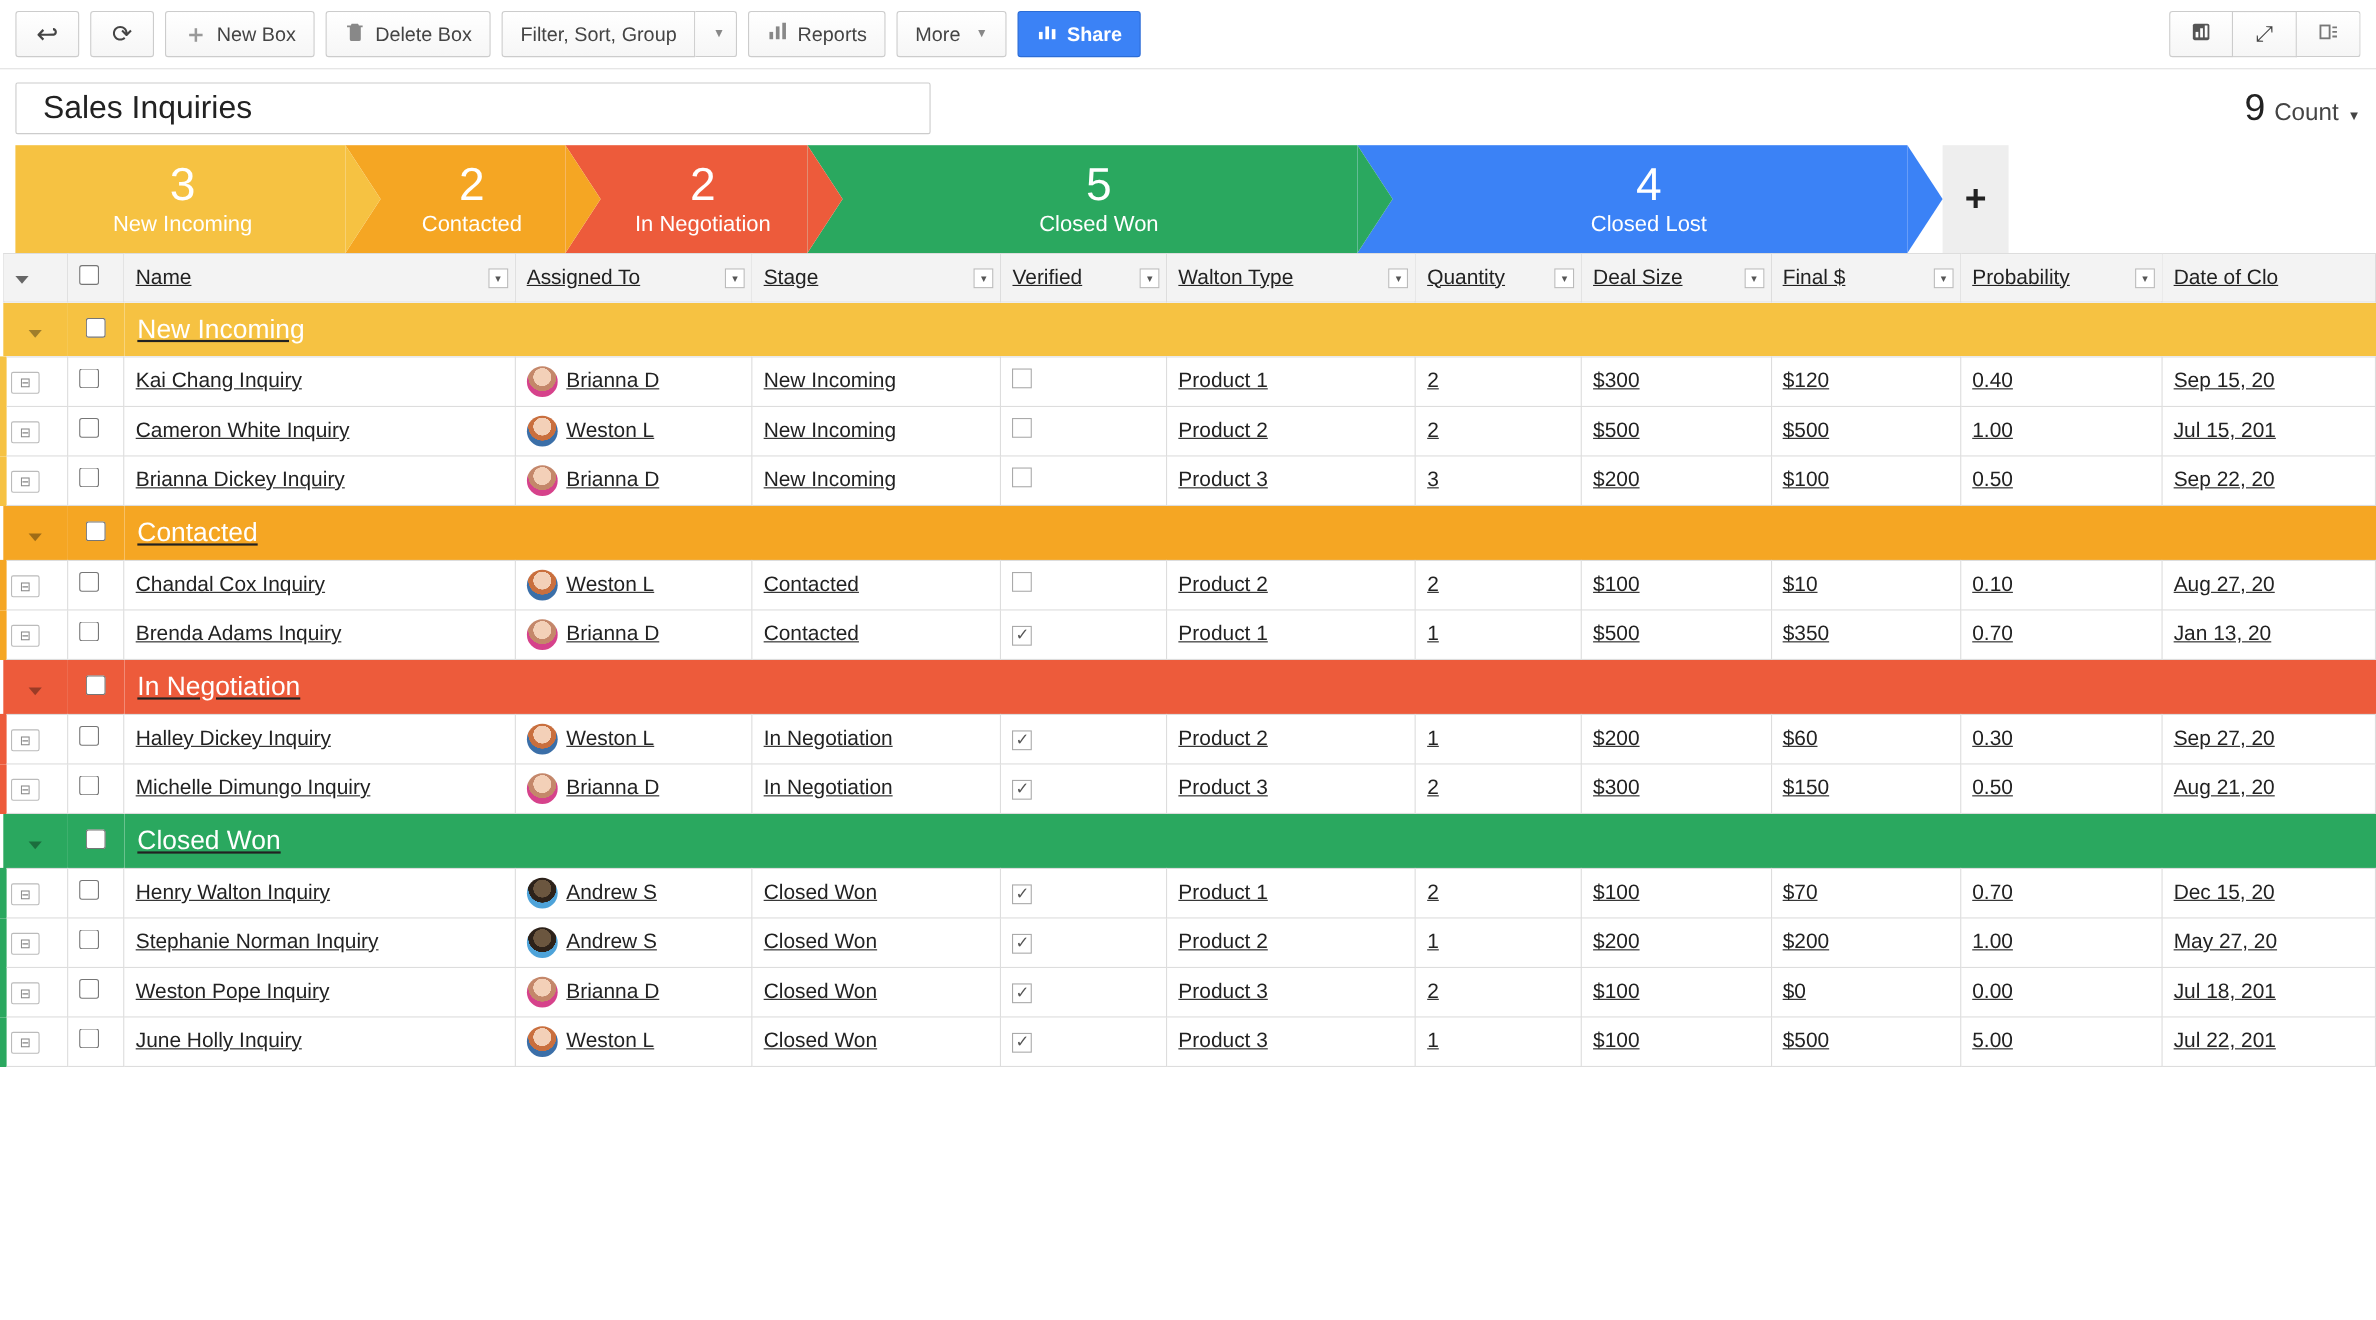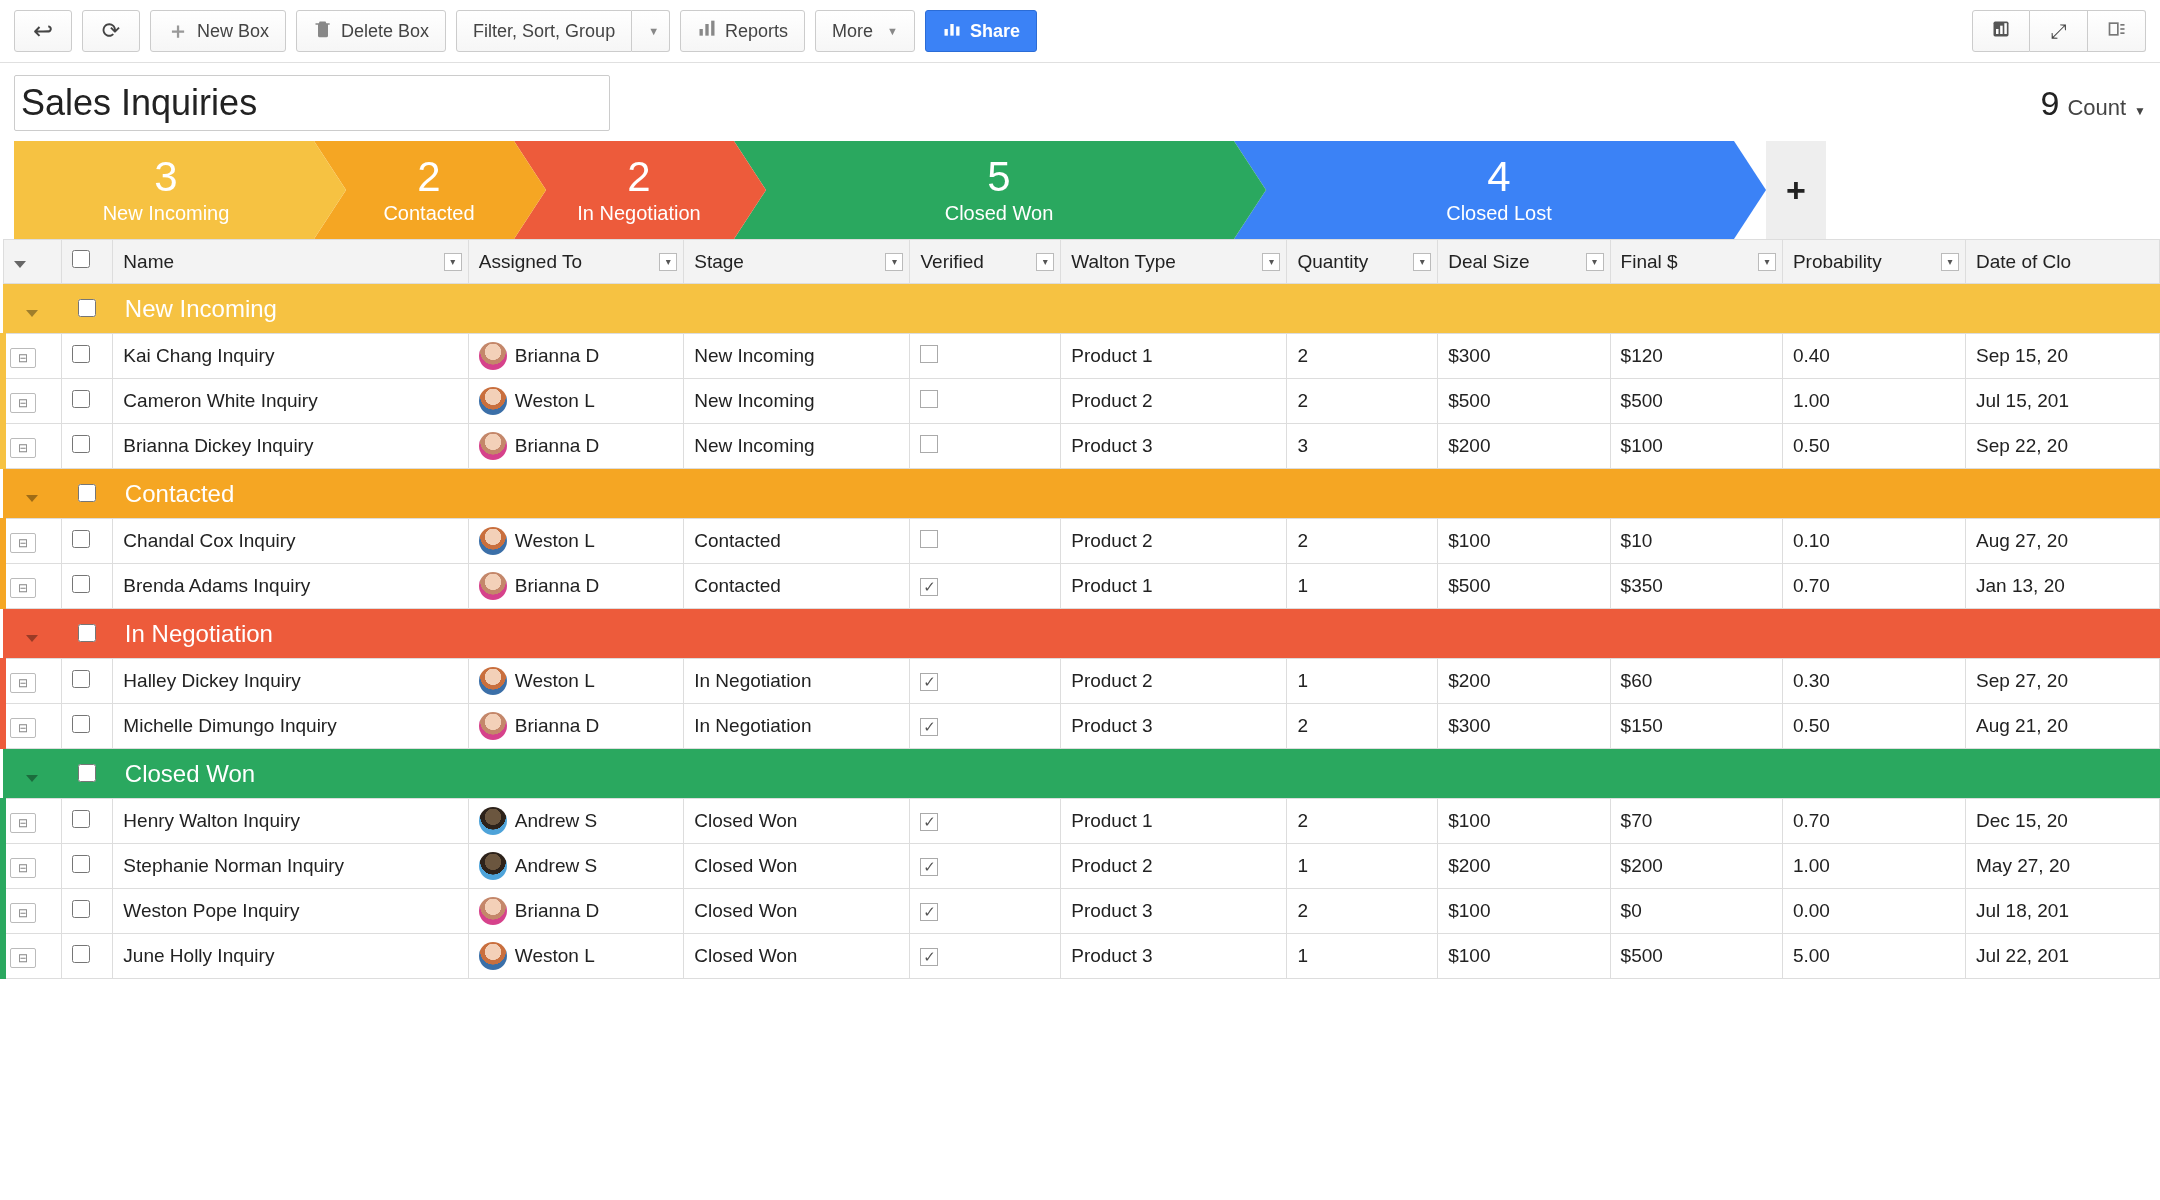--- a/index.html
+++ b/index.html
@@ -48,26 +48,26 @@
   .btn-group .btn:last-child { border-radius:0 3px 3px 0;}
   .btn.caret-only { padding: 0 10px;}
 
   
   .title-row {
     display:flex;
     align-items:center;
     padding: 12px 14px 10px 14px;
   }
   .title-input {
-    font-size: 36px;
+    font-size: 29px;
     font-weight: normal;
-    padding: 6px 6px;
+    padding: 6px 24px;
     border: 1px solid #ccc;
     border-radius: 2px;
-    width: 596px;
+    width: 832px;
     color:#222;
   }
   .count-wrap { margin-left:auto; display:flex; align-items:baseline; gap:8px; font-size:22px; color:#444;}
   .count-num { font-size: 34px; color:#222;}
   .count-caret { font-size:12px; }
 
   
   .pipeline {
     display:flex;
     align-items:stretch;
@@ -118,21 +118,21 @@
   .add-stage {
     background:#eee;
     width:60px;
     display:flex;align-items:center;justify-content:center;
     font-size:34px; font-weight:bold; color:#222;
     cursor:pointer;
     margin-left:32px;
   }
 
   
-  .tbl { width:100%; border-collapse:collapse; table-layout:fixed;}
+  .tbl { width:100%; border-collapse:collapse; table-layout:fixed;text-decoration:underline;}
   .tbl th, .tbl td {
     border:1px solid #ddd;
     padding: 8px 10px;
     font-size: 19px;
     text-align:left;
     white-space:nowrap;
     overflow:hidden;
     text-overflow:ellipsis;
     height:44px;
   }

